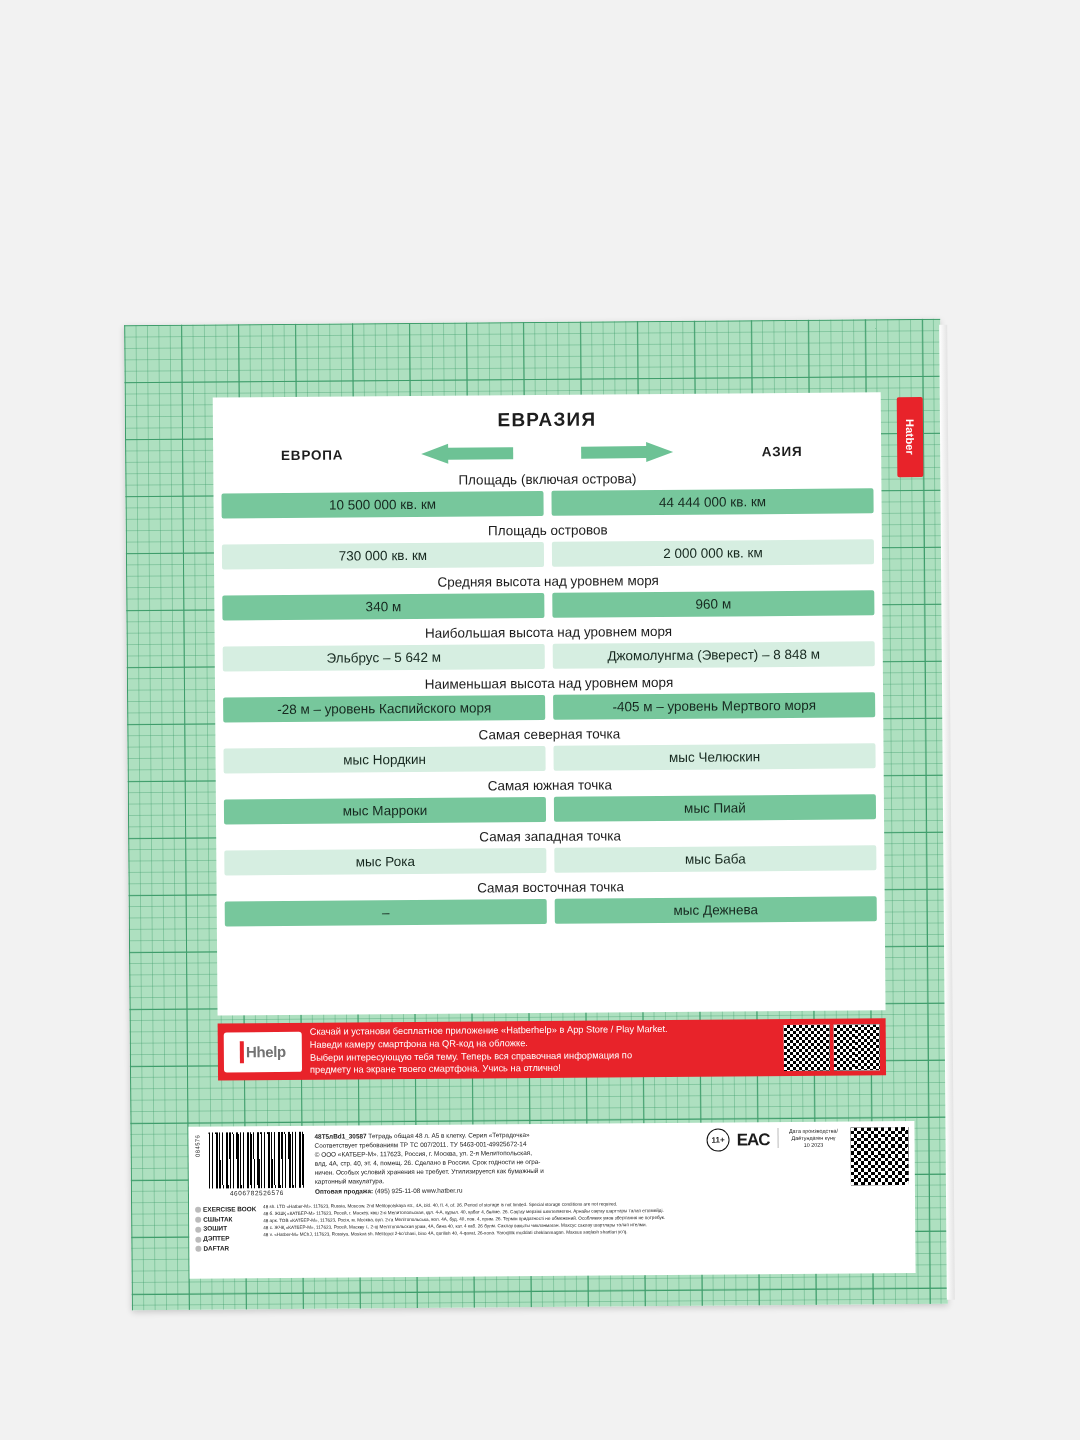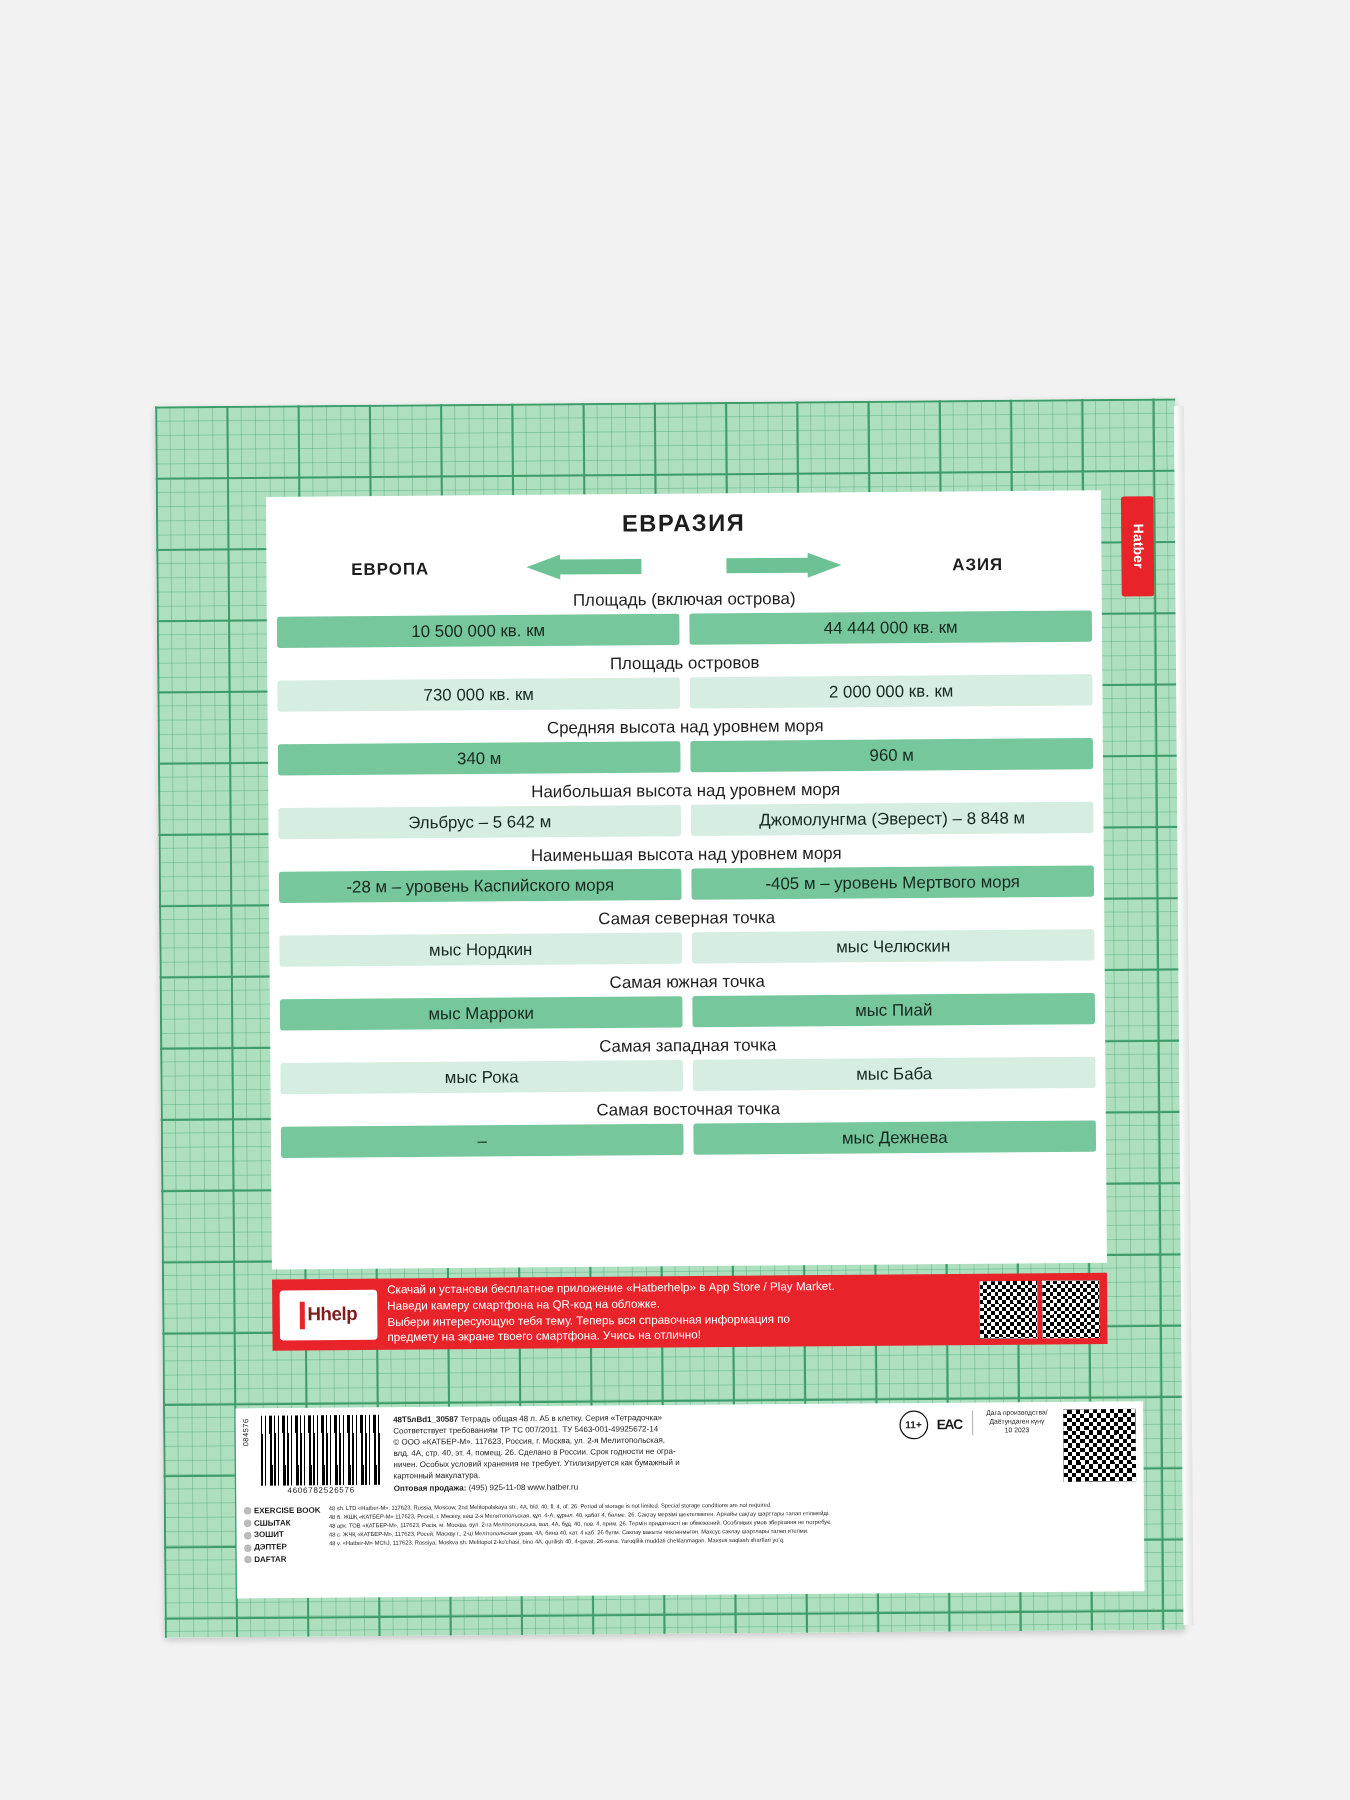--- a/index.html
+++ b/index.html
@@ -179,21 +179,21 @@
     display: flex;
     align-items: center;
     gap: 2px;
   }
   .promo-logo-bar {
     width: 4px; height: 22px; background: #e8232a;
   }
   .promo-logo-text {
     font-size: 15px;
     font-weight: bold;
-    color: #7f1d1d;
+    color: #737373;
     letter-spacing: -0.4px;
   }
   .promo-text {
     flex: 1;
     color: #ffffff;
     font-size: 9.3px;
     line-height: 1.35;
     padding-right: 6px;
   }
   .qr {
@@ -273,21 +273,21 @@
   }
   .age-badge {
     width: 21px; height: 21px;
     border: 1.3px solid #111;
     border-radius: 50%;
     font-size: 8px;
     display: flex; align-items: center; justify-content: center;
     font-weight: bold;
   }
   .eac {
-    font-size: 11px;
+    font-size: 17px;
     font-weight: bold;
     letter-spacing: -1px;
   }
   .prod-date {
     font-size: 5.4px;
     text-align: center;
     line-height: 1.25;
     border-left: 1px solid #bbb;
     padding-left: 4px;
     flex: none;

